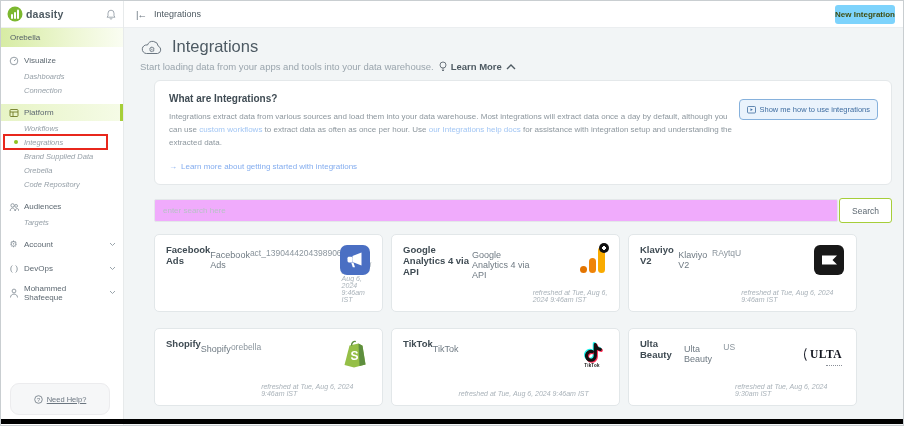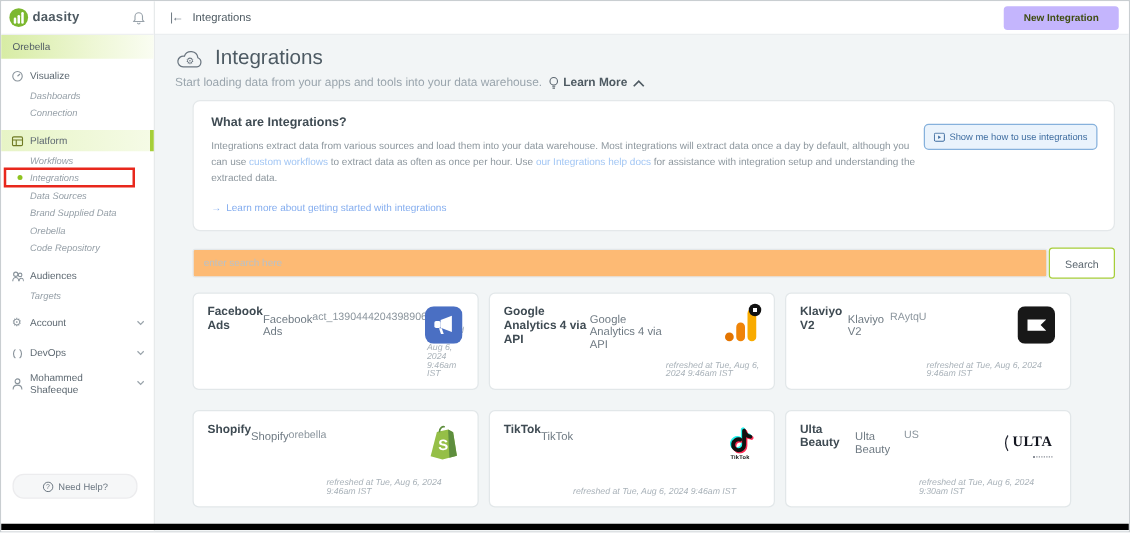--- a/index.html
+++ b/index.html
@@ -16,44 +16,44 @@
   .nav { flex:1; padding-top:2px; }
   .nav-section { display:flex; align-items:center; gap:5px; height:17px; padding:0 7px; font-size:8px; color:#5d6871; margin-top:3px; position:relative; cursor:pointer; }
   .nav-section.highlight { background:linear-gradient(90deg,#e7f4c6,#f5fbe6); border-right:3px solid #a6ce39; }
   .nav-section.mt { margin-top:7px; }
   .nav-ico { width:11px; display:flex; justify-content:center; align-items:center; color:#8a949c; flex:none; }
   .gear-glyph { font-size:9px; line-height:1; color:#8a949c; }
   .nav-child { height:14px; display:flex; align-items:center; padding-left:23px; font-size:7.5px; color:#959fa7; position:relative; cursor:pointer;font-style:italic; }
   .dot { position:absolute; left:13px; top:5px; width:4px; height:4px; border-radius:50%; background:#8fc320; }
   .red-box { position:absolute; left:2px; right:15px; top:-1px; bottom:-1px; border:2px solid #e8271c; pointer-events:none; }
   .chev { margin-left:auto; display:flex; }
-  .need-help { position:absolute; bottom:26px; left:9px; right:13px; height:20px; background:#f6f7f8; border:1px solid #ececee; border-radius:9px; display:flex; align-items:center; justify-content:center; gap:4px; font-size:7.5px; color:#6b7680; cursor:pointer; }
+  .need-help { position:absolute; bottom:10px; left:9px; right:13px; height:32px; background:#f6f7f8; border:1px solid #ececee; border-radius:9px; display:flex; align-items:center; justify-content:center; gap:4px; font-size:7.5px; color:#6b7680; cursor:pointer;text-decoration:underline; }
 
   
   .main { flex:1; display:flex; flex-direction:column; min-width:0; }
   .topbar { height:27px; background:#fff; border-bottom:1px solid #ebeef0; display:flex; align-items:center; padding:0 8px 0 12px; flex:none; }
   .collapse-ico { color:#6b7680; font-size:9.5px; letter-spacing:-1px; cursor:pointer; }
   .breadcrumb { font-size:9px; color:#4e5a62; margin-left:8px; }
-  .new-btn { margin-left:auto; background:#c4b5fd; color:#3f4d12; font-size:8px; font-weight:bold; padding:5px 16px; border-radius:3px; border:none; cursor:pointer; }
+  .new-btn { margin-left:auto; background:#7dd3fc; color:#3f4d12; font-size:8px; font-weight:bold; padding:5px 0; border-radius:3px; border:none; cursor:pointer; }
 
   .content { flex:1; background:#f2f5f6; padding:9px 11px 0 16px; position:relative; overflow:hidden; }
   .page-head { display:flex; align-items:center; gap:8px; }
   .page-title { font-size:16.5px; color:#4d5a63; font-weight:400; }
   .page-sub { margin-top:5px; font-size:9.5px; color:#9aa5ad; display:flex; align-items:flex-start; gap:5px; }
   .learn-more { color:#4e5a62; font-weight:bold; font-size:9.5px; display:flex; align-items:center; gap:4px; cursor:pointer; }
 
   .info-card { margin:8px 0 0 14px; background:#fff; border:1px solid #e4e8ea; border-radius:6px; padding:12px 14px 13px; position:relative; }
   .info-title { font-size:10px; font-weight:bold; color:#3f4b53; }
   .info-body { margin-top:7px; font-size:8px; line-height:1.6; color:#8d979e; max-width:568px; }
   .link-blue { color:#a2c6f4; cursor:pointer; }
   .more-link { margin-top:13px; font-size:8px; color:#84adef; display:flex; gap:4px; cursor:pointer; }
   .show-btn { position:absolute; right:13px; top:18px; background:#eaf3fc; border:1px solid #86b1dc; color:#3f6da0; border-radius:4px; font-size:7.5px; padding:5px 7px; display:flex; align-items:center; gap:4px; cursor:pointer; }
 
   .search-row { margin:13px 0 0 14px; display:flex; align-items:center; }
-  .search-input { flex:1; height:23px; border:1px solid #e3e7e9; border-radius:2px; padding:0 8px; font-size:8px; color:#555; background:#fdba74; outline:none; }
+  .search-input { flex:1; height:23px; border:1px solid #e3e7e9; border-radius:2px; padding:0 8px; font-size:8px; color:#555; background:#f0abfc; outline:none; }
   .search-input::placeholder { color:#b9c1c7; }
   .search-btn { width:53px; height:25px; background:#fff; border:1.5px solid #a6ce39; border-radius:3px; font-size:8.5px; color:#5d6871; margin-left:1px; cursor:pointer; }
 
   .grid { margin:11px 0 0 14px; display:grid; grid-template-columns:repeat(3,229px); gap:16px 8px; }
   .card { background:#fff; border:1px solid #e2e7e9; border-radius:5px; height:78px; padding:9px 11px 8px; position:relative; display:flex; flex-direction:row; cursor:pointer; }
   .card-title { font-size:9.5px; font-weight:bold; color:#3f4b53; }
   .card-sub { margin-top:6px; font-size:9px; color:#6f7a83; }
   .card-id { margin-top:4px; font-size:8.5px; color:#8b959d; min-height:9px; }
   .card-refreshed { margin-top:auto; font-size:7px; font-style:italic; color:#a9b2b9; }
   .card-ico { position:absolute; top:8px; right:10px; width:34px; height:34px; display:flex; align-items:center; justify-content:center; }
@@ -132,23 +132,20 @@
       </div>
       <div class="nav-child">
           <span>Workflows</span>
         </div>
       <div class="nav-child active">
         <span class="dot"></span>
         <span>Integrations</span>
         <span class="red-box"></span>
       </div>
       <div class="nav-child">
-          <span>Data Sources</span>
-        </div>
-      <div class="nav-child">
           <span>Brand Supplied Data</span>
         </div>
       <div class="nav-child">
           <span>Orebella</span>
         </div>
       <div class="nav-child">
           <span>Code Repository</span>
         </div>
 
       <div class="nav-section mt">

